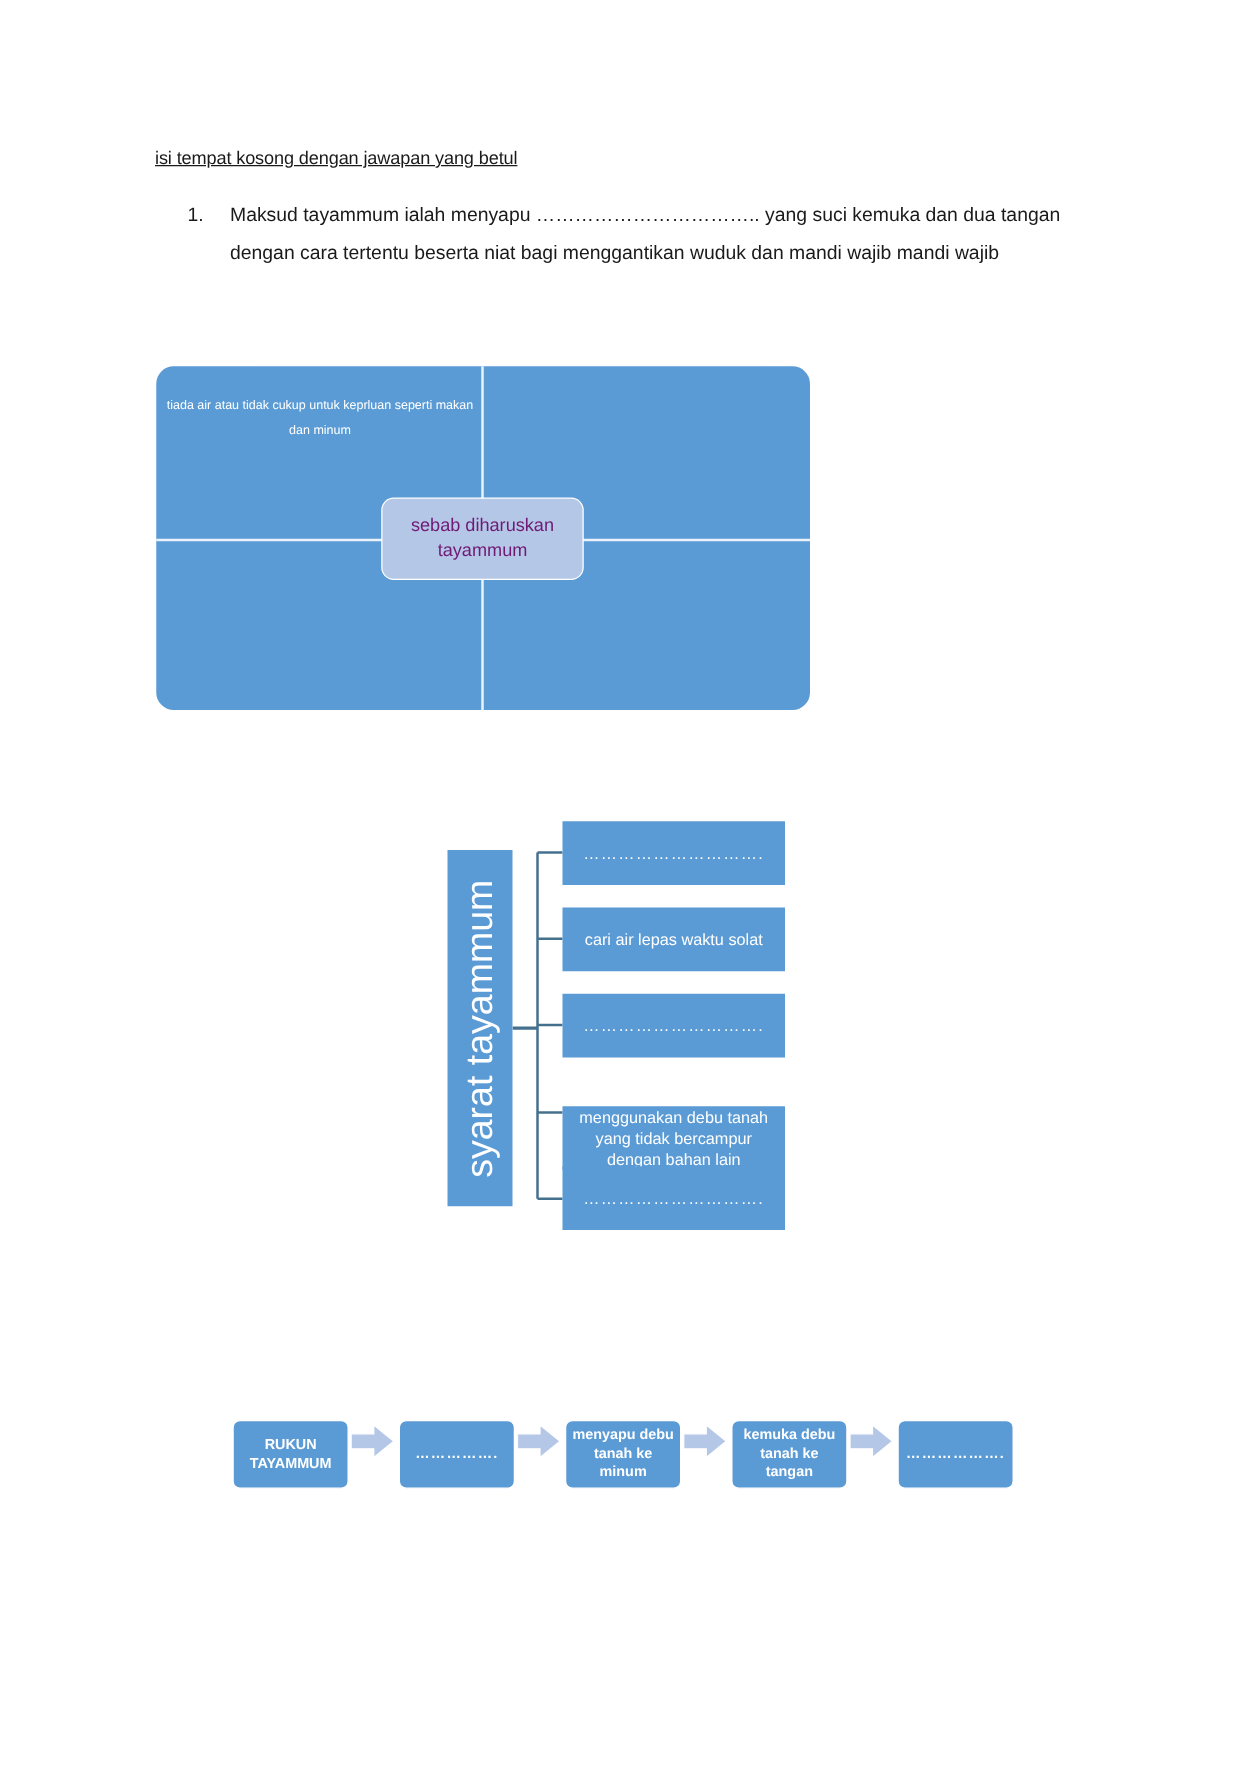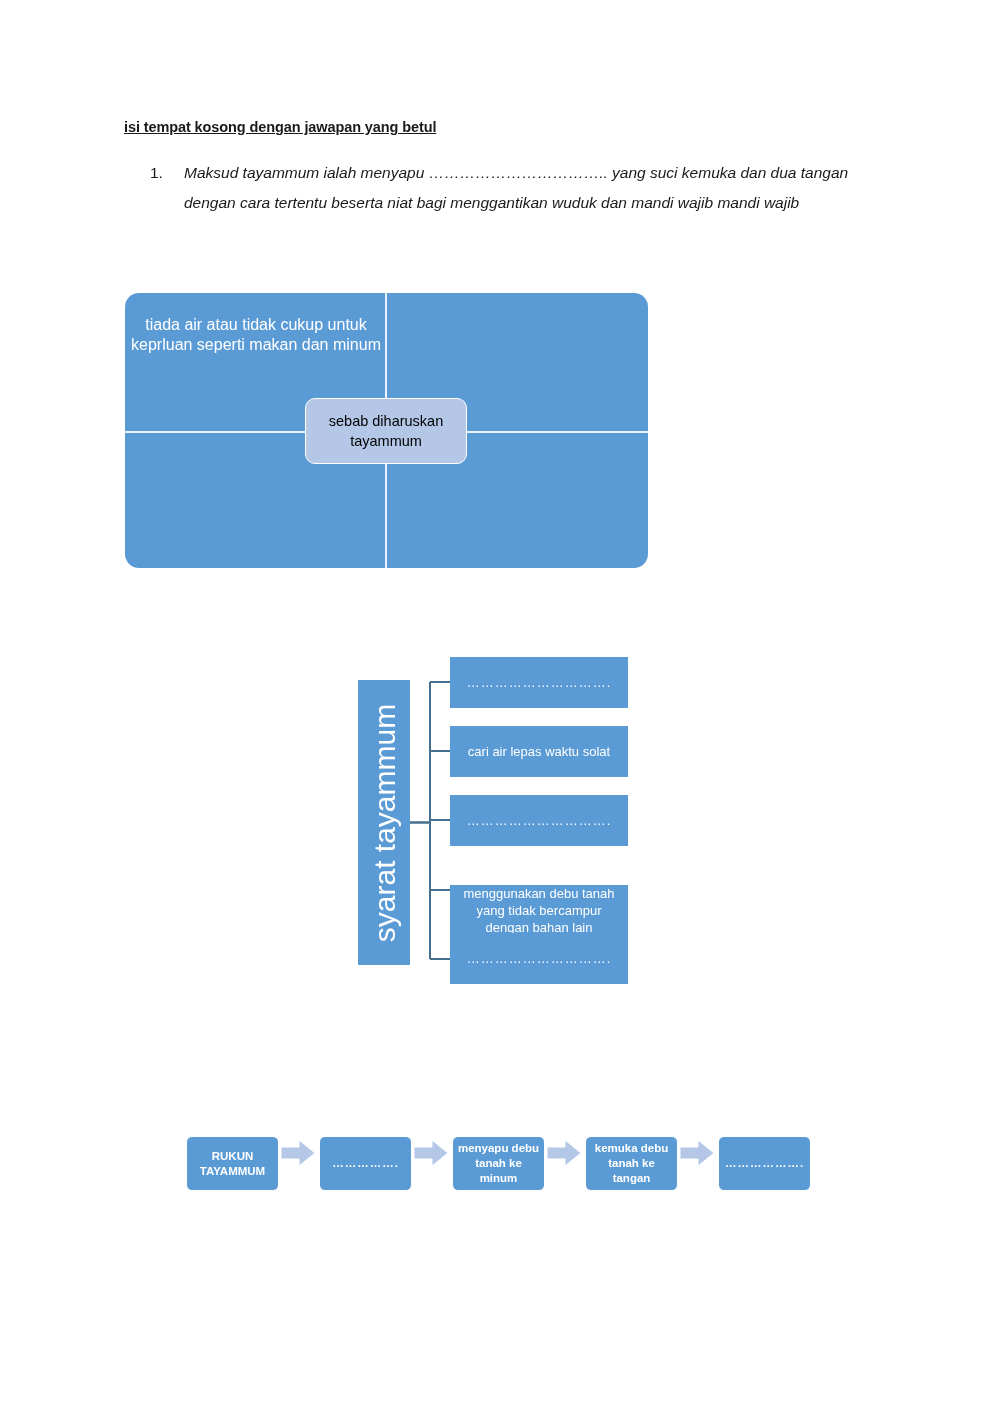--- a/index.html
+++ b/index.html
@@ -16,21 +16,21 @@
     color: #000000;
     overflow: hidden;
   }
 
   
   .doc-heading {
     position: absolute;
     left: 124px;
     top: 119px;
     font-size: 14.5px;
-    font-weight: bold;
+    font-weight: normal;
     color: #1a1a1a;
     text-decoration: underline;
     letter-spacing: -0.1px;
     white-space: nowrap;
   }
   .q-list {
     position: absolute;
     left: 150px;
     top: 158px;
     width: 740px;
@@ -42,21 +42,20 @@
     line-height: 30px;
     color: #1a1a1a;
   }
   .q-num {
     width: 34px;
     flex: 0 0 34px;
     text-align: left;
   }
   .q-text {
     flex: 1 1 auto;
-    font-style: italic;
   }
 
   
   .matrix {
     position: absolute;
     left: 125px;
     top: 293px;
     width: 523px;
     height: 275px;
     background: #5B9BD5;
@@ -77,42 +76,42 @@
     width: 523px;
     height: 2px;
     background: #eaf2fb;
   }
   .quad-text {
     position: absolute;
     width: 252px;
     left: 5px;
     text-align: center;
     color: #ffffff;
-    font-size: 16px;
+    font-size: 10px;
     line-height: 20px;
   }
   .quad-tl { top: 22px; }
   .quad-bl { top: 188px; }
 
   .matrix-center {
     position: absolute;
     left: 305px;
     top: 398px;
     width: 162px;
     height: 66px;
     background: #B4C7E7;
     border: 1.5px solid #ffffff;
     border-radius: 10px;
     display: flex;
     align-items: center;
     justify-content: center;
     text-align: center;
     font-size: 14.5px;
     line-height: 20px;
-    color: #000000;
+    color: #701a75;
     box-sizing: border-box;
   }
 
   
   .bracket-wrap {
     position: absolute;
     left: 358px;
     top: 655px;
     width: 275px;
     height: 335px;

